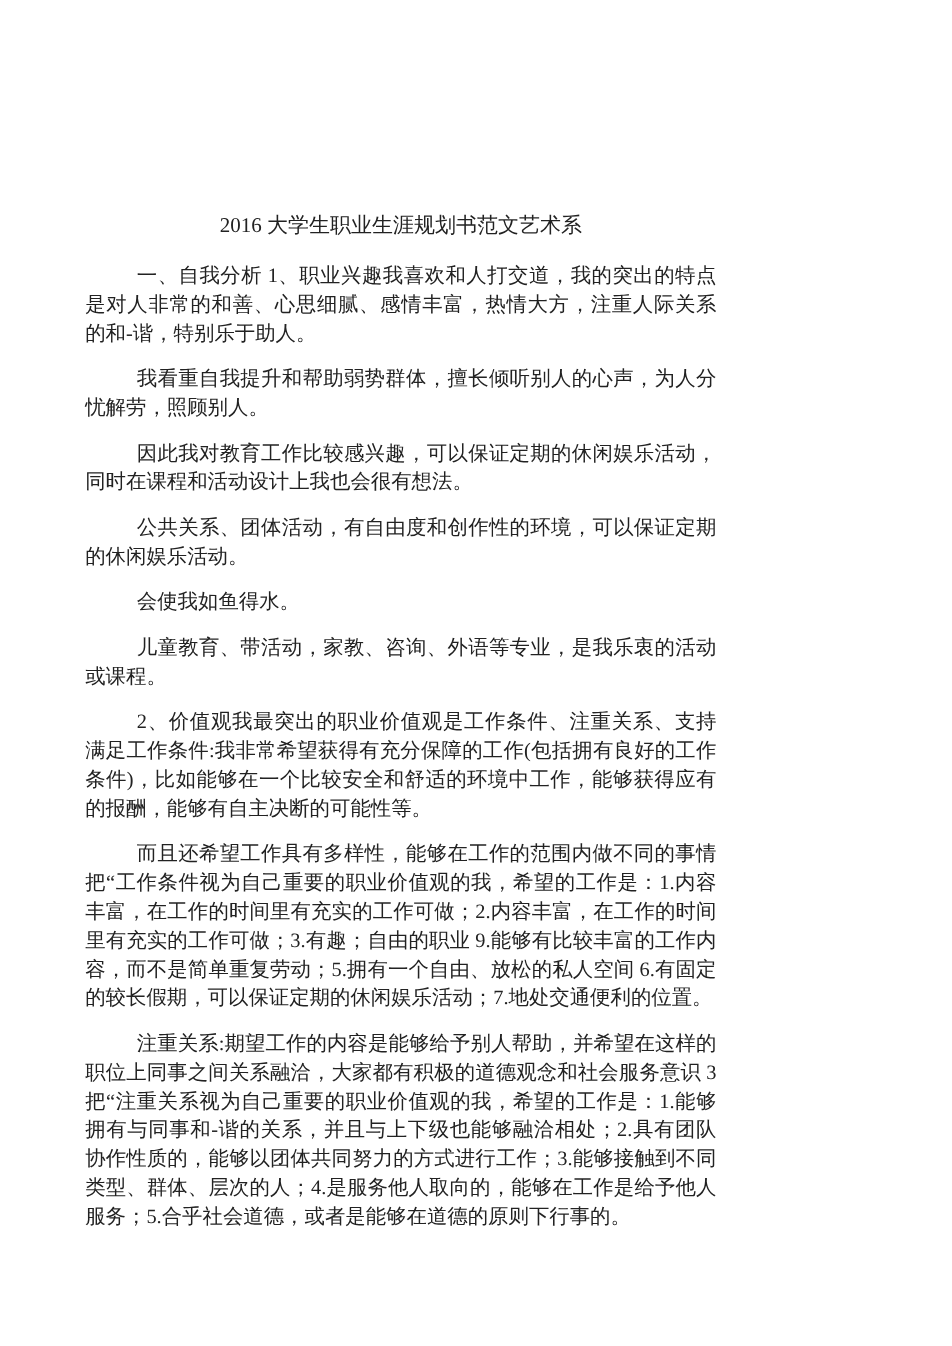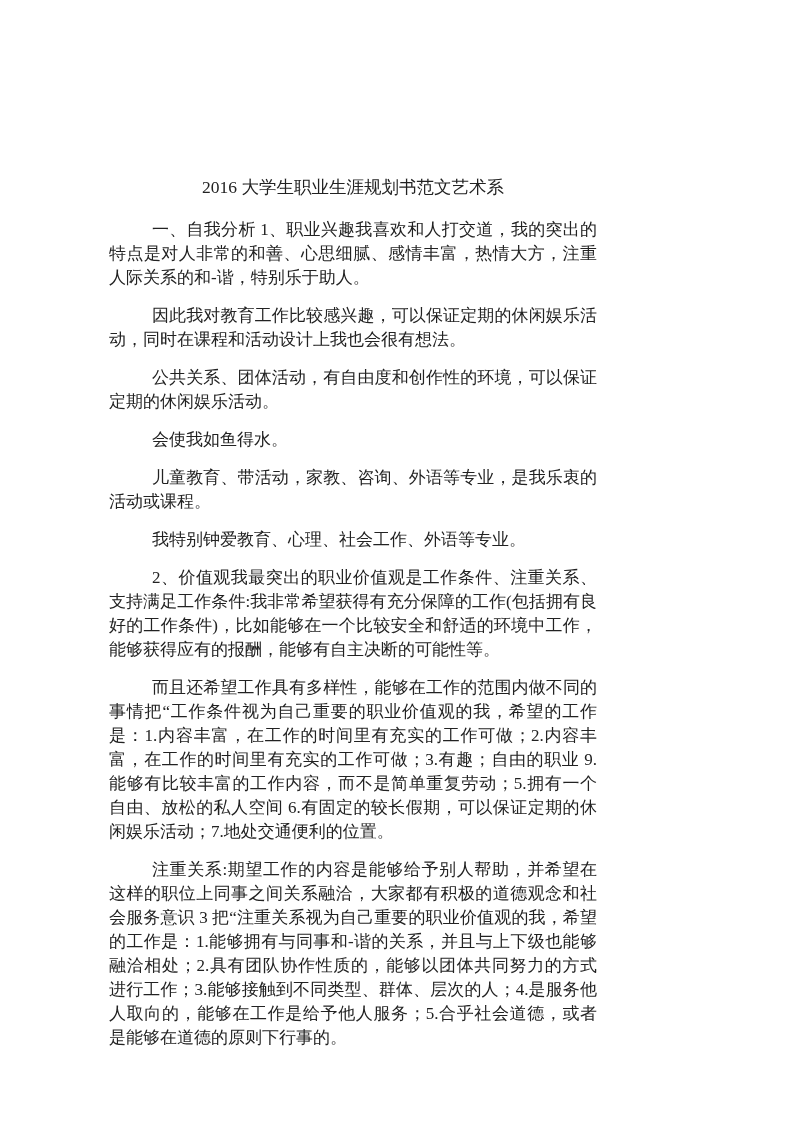--- a/index.html
+++ b/index.html
@@ -6,21 +6,21 @@
     margin: 0;
     padding: 0;
     background: #ffffff;
   }
   .doc-page {
     position: relative;
     width: 707px;
     height: 1122px;
     background: #ffffff;
     box-sizing: border-box;
-    padding: 175px 96px 0 95px;
+    padding: 175px 96px 0 57px;
     font-family: "Liberation Serif", "DejaVu Serif", serif;
     color: #222222;
     font-size: 17px;
     line-height: 24px;
     overflow: hidden;
   }
   .doc-title {
     margin: 0 0 19px 0;
     font-size: 17.5px;
     font-weight: normal;
@@ -35,22 +35,22 @@
     word-break: break-all;
   }
 </style>
 </head>
 <body>
 
 <div class="doc-page">
   <h1 class="doc-title">2016 大学生职业生涯规划书范文艺术系</h1>
   <div class="doc-body">
     <p>一、自我分析 1、职业兴趣我喜欢和人打交道，我的突出的特点是对人非常的和善、心思细腻、感情丰富，热情大方，注重人际关系的和-谐，特别乐于助人。</p>
+    <p>我看重自我提升和帮助弱势群体，擅长倾听别人的心声，为人分忧解劳，照顾别人。</p>
     <p>因此我对教育工作比较感兴趣，可以保证定期的休闲娱乐活动，同时在课程和活动设计上我也会很有想法。</p>
     <p>公共关系、团体活动，有自由度和创作性的环境，可以保证定期的休闲娱乐活动。</p>
     <p>会使我如鱼得水。</p>
     <p>儿童教育、带活动，家教、咨询、外语等专业，是我乐衷的活动或课程。</p>
-    <p>我特别钟爱教育、心理、社会工作、外语等专业。</p>
     <p>2、价值观我最突出的职业价值观是工作条件、注重关系、支持满足工作条件:我非常希望获得有充分保障的工作(包括拥有良好的工作条件)，比如能够在一个比较安全和舒适的环境中工作，能够获得应有的报酬，能够有自主决断的可能性等。</p>
     <p>而且还希望工作具有多样性，能够在工作的范围内做不同的事情把“工作条件视为自己重要的职业价值观的我，希望的工作是：1.内容丰富，在工作的时间里有充实的工作可做；2.内容丰富，在工作的时间里有充实的工作可做；3.有趣；自由的职业 9.能够有比较丰富的工作内容，而不是简单重复劳动；5.拥有一个自由、放松的私人空间 6.有固定的较长假期，可以保证定期的休闲娱乐活动；7.地处交通便利的位置。</p>
     <p>注重关系:期望工作的内容是能够给予别人帮助，并希望在这样的职位上同事之间关系融洽，大家都有积极的道德观念和社会服务意识 3 把“注重关系视为自己重要的职业价值观的我，希望的工作是：1.能够拥有与同事和-谐的关系，并且与上下级也能够融洽相处；2.具有团队协作性质的，能够以团体共同努力的方式进行工作；3.能够接触到不同类型、群体、层次的人；4.是服务他人取向的，能够在工作是给予他人服务；5.合乎社会道德，或者是能够在道德的原则下行事的。</p>
   </div>
 </div>
 
 </body></html>

